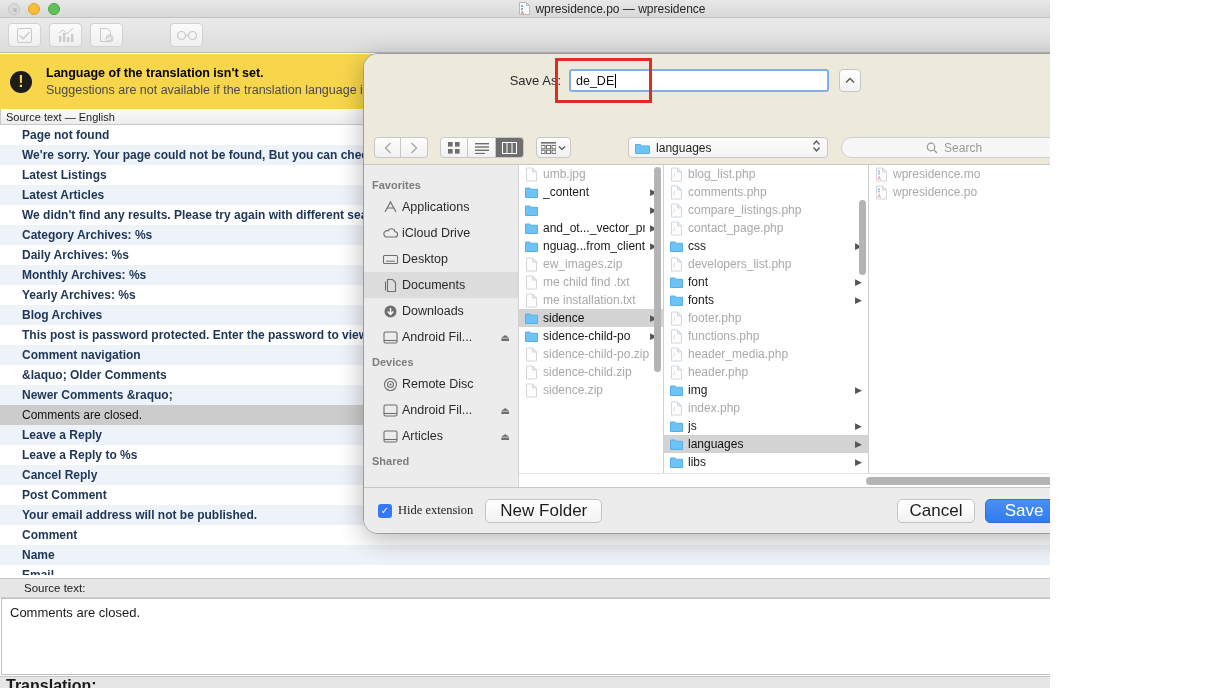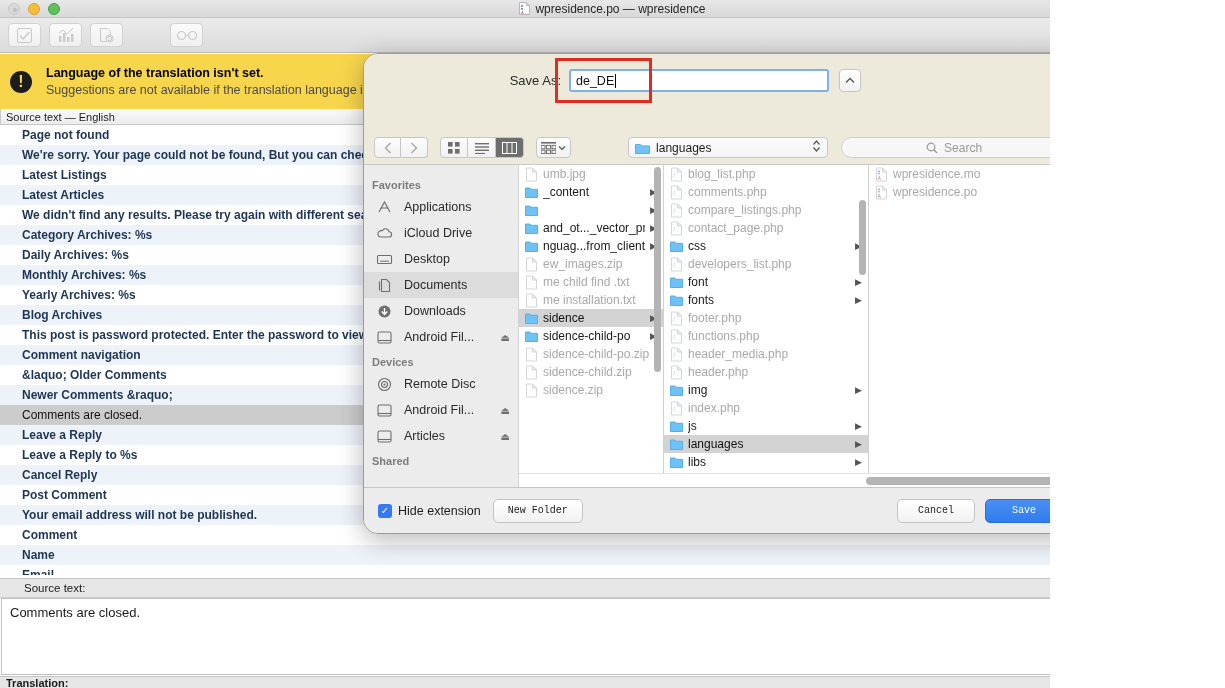--- a/index.html
+++ b/index.html
@@ -96,21 +96,21 @@
     background: #fff; border: 1px solid #c0c0c0;
     font-size: 13px; color: #1a1a1a; padding: 6px 8px;
   }
   .srcbox-right {
     position: absolute; left: 1080px; top: 598px; width: 145px; height: 77px;
     background: #e9edf1; border-top: 0; border-left: 1px solid #c2c2c2;
   }
   .transbar {
     position: absolute; left: 0; top: 676px; width: 1225px; height: 12px;
     background: #e6e6e6; border-top: 1px solid #c5c5c5;
-    font-size: 11px; font-weight: bold; color: #1a1a1a;
+    font-size: 16px; font-weight: bold; color: #1a1a1a;
     padding-left: 6px; overflow: hidden;
   }
 
   
   .dialog {
     position: absolute; left: 363px; top: 53px; width: 715px; height: 481px;
     background: #ece9d8;
     border: 1px solid #9b9b9b;
     border-radius: 15px;
     box-shadow: 0 6px 26px rgba(0,0,0,.28);
@@ -171,21 +171,21 @@
     background: #f7f7f7; display: flex; align-items: center; justify-content: center; gap: 6px;
     font-size: 12px; color: #9a9a9a;
   }
 
   .dlg-body { position: relative; height: 323px; background: #fff; border-top: 1px solid #c8c8c8; display: flex; }
   .fav-sidebar {
     width: 155px; background: #ececec; border-right: 1px solid #d3d3d3;
     padding-top: 8px; font-size: 12.5px; color: #2c2c2c; position: relative; overflow: hidden;
   }
   .fav-group { font-size: 11px; font-weight: bold; color: #7d7d7d; padding: 6px 0 3px 8px; }
-  .fav-item { height: 26px; display: flex; align-items: center; gap: 11px; padding-left: 12px; color: #2a2a2a; }
+  .fav-item { height: 26px; display: flex; align-items: center; gap: 3px; padding-left: 18px; color: #2a2a2a; }
   .fav-item.sel { background: #dcdcdc; }
   .fav-item .eject { margin-left: auto; margin-right: 8px; color: #6e6e6e; font-size: 10px; }
   .fav-label { white-space: nowrap; overflow: hidden; }
 
   .col { position: relative; background: #fff; border-right: 1px solid #d0d0d0; overflow: hidden; }
   .col.c1 { width: 145px; }
   .col.c2 { width: 205px; }
   .col.c3 { width: 207px; }
   .frow {
     height: 18px; display: flex; align-items: center; gap: 5px;
@@ -205,25 +205,25 @@
 
   .hscroll-area { position: absolute; left: 155px; right: 0; bottom: 0; height: 14px; background: #fff; border-top: 1px solid #e2e2e2; }
   .hscroll-thumb { position: absolute; right: 6px; top: 3px; width: 205px; height: 8px; border-radius: 4px; background: #b4b4b4; }
 
   .dlg-footer {
     position: relative; height: 46px; background: #ececec; border-top: 1px solid #c6c6c6;
     display: flex; align-items: center; padding: 0 14px;
   }
   .chk { width: 14px; height: 14px; border-radius: 3px; background: #3478f6;
          display:flex; align-items:center; justify-content:center; color:#fff; font-size: 10px; }
-  .chk-label { margin-left: 6px; font-size: 12.5px; color: #1c1c1c; }
+  .chk-label { margin-left: 6px; font-size: 12.5px; color: #1c1c1c; font-family: Liberation Serif, serif; }
   .btn {
     height: 24px; border-radius: 5px; border: 1px solid #c3c3c3;
-    background: linear-gradient(#ffffff,#f2f2f2); font-size: 10px; color: #1c1c1c;
-    display: flex; align-items: center; justify-content: center; padding: 0 14px; font-family: Liberation Mono, monospace;
+    background: linear-gradient(#ffffff,#f2f2f2); font-size: 17px; color: #1c1c1c;
+    display: flex; align-items: center; justify-content: center; padding: 0 14px;
   }
   .btn.primary { background: linear-gradient(#4a90f2,#2f7cf0); border-color: #2a6fd6; color: #fff; }
   .spacer { flex: 1; }
 </style>
 </head>
 <body>
 
 <div id="root">
 
   <div class="titlebar">

